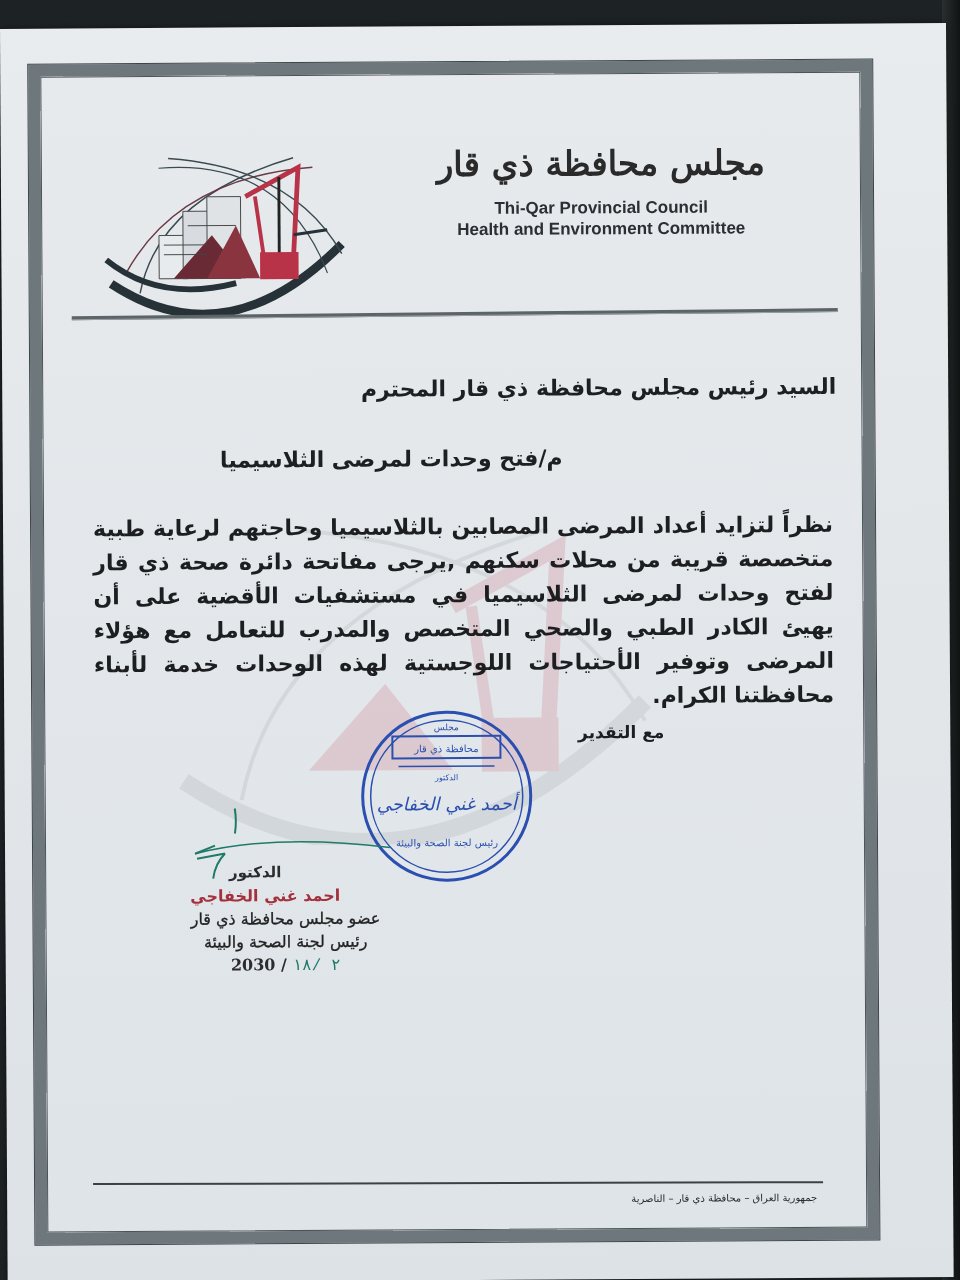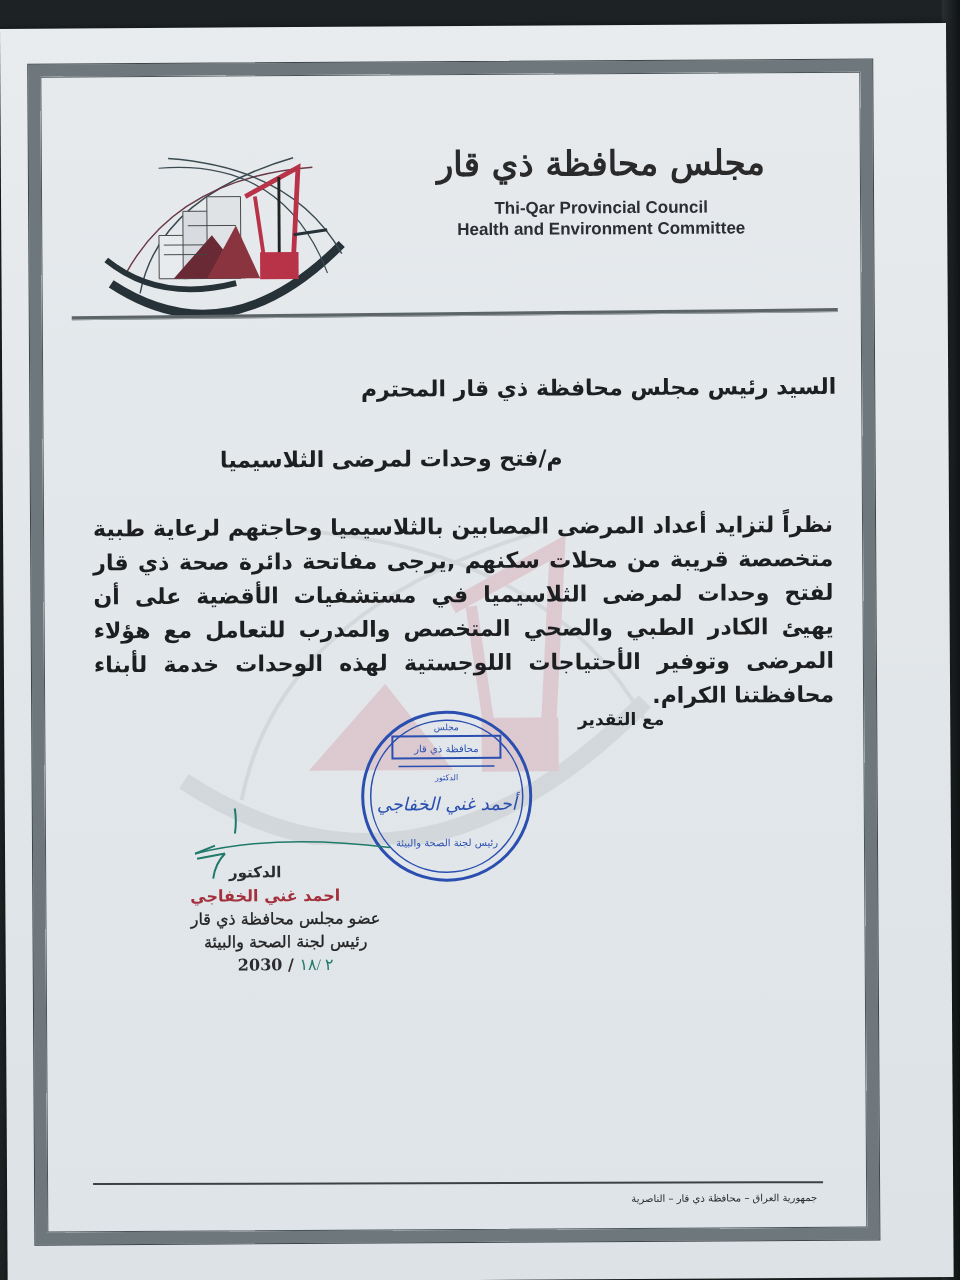--- a/index.html
+++ b/index.html
@@ -65,41 +65,41 @@
       direction: rtl; text-align: right;
       font-size: 22px; font-weight: bold; color: #1d1f21;
     }
     .body-text {
       position: absolute; left: 50px; top: 436px; width: 740px;
       direction: rtl; text-align: justify; text-align-last: right;
       font-size: 22px; font-weight: bold; color: #1c1e20;
       line-height: 34px; letter-spacing: 0.4px;
     }
     .closing {
-      position: absolute; right: 200px; top: 636px;
+      position: absolute; right: 200px; top: 649px;
       direction: rtl; font-size: 17px; font-weight: bold; color: #1c1e20;
     }
     .stamp {
       position: absolute; left: 312px; top: 632px; width: 180px; height: 180px;
     }
     .signature {
       position: absolute; left: 140px; top: 728px; width: 210px; height: 80px;
     }
     .sig-block {
       position: absolute; left: 130px; top: 786px; width: 220px;
       direction: rtl; text-align: center; color: #2a2c2e;
       font-size: 15px; font-weight: bold; line-height: 23px;
     }
     .sig-title { font-size: 15px; margin-left: -60px; }
     .sig-name { color: #a3303c; font-size: 16px; margin-left: -40px; }
     .sig-role1, .sig-role2 { font-weight: normal; font-size: 16px; color: #222; -webkit-text-stroke: 0.3px #222; }
     .sig-date {
       direction: ltr; font-family: "DejaVu Serif", serif; font-size: 16px; margin-left: 0;
     }
-    .sig-date .hand { color: #1f7a6a; font-family: Liberation Serif, serif; font-weight: normal; }
+    .sig-date .hand { color: #1f7a6a; font-family: Liberation Mono, monospace; font-weight: normal; }
     .rule-bottom {
       position: absolute; left: 46px; top: 1108px; width: 730px; height: 2px;
       background: #3b4246; transform: rotate(0.2deg);
     }
     .footer {
       position: absolute; right: 50px; top: 1120px;
       direction: rtl; font-family: "DejaVu Serif", serif;
       font-size: 10px; color: #2a2c2e;
     }
   </style>

